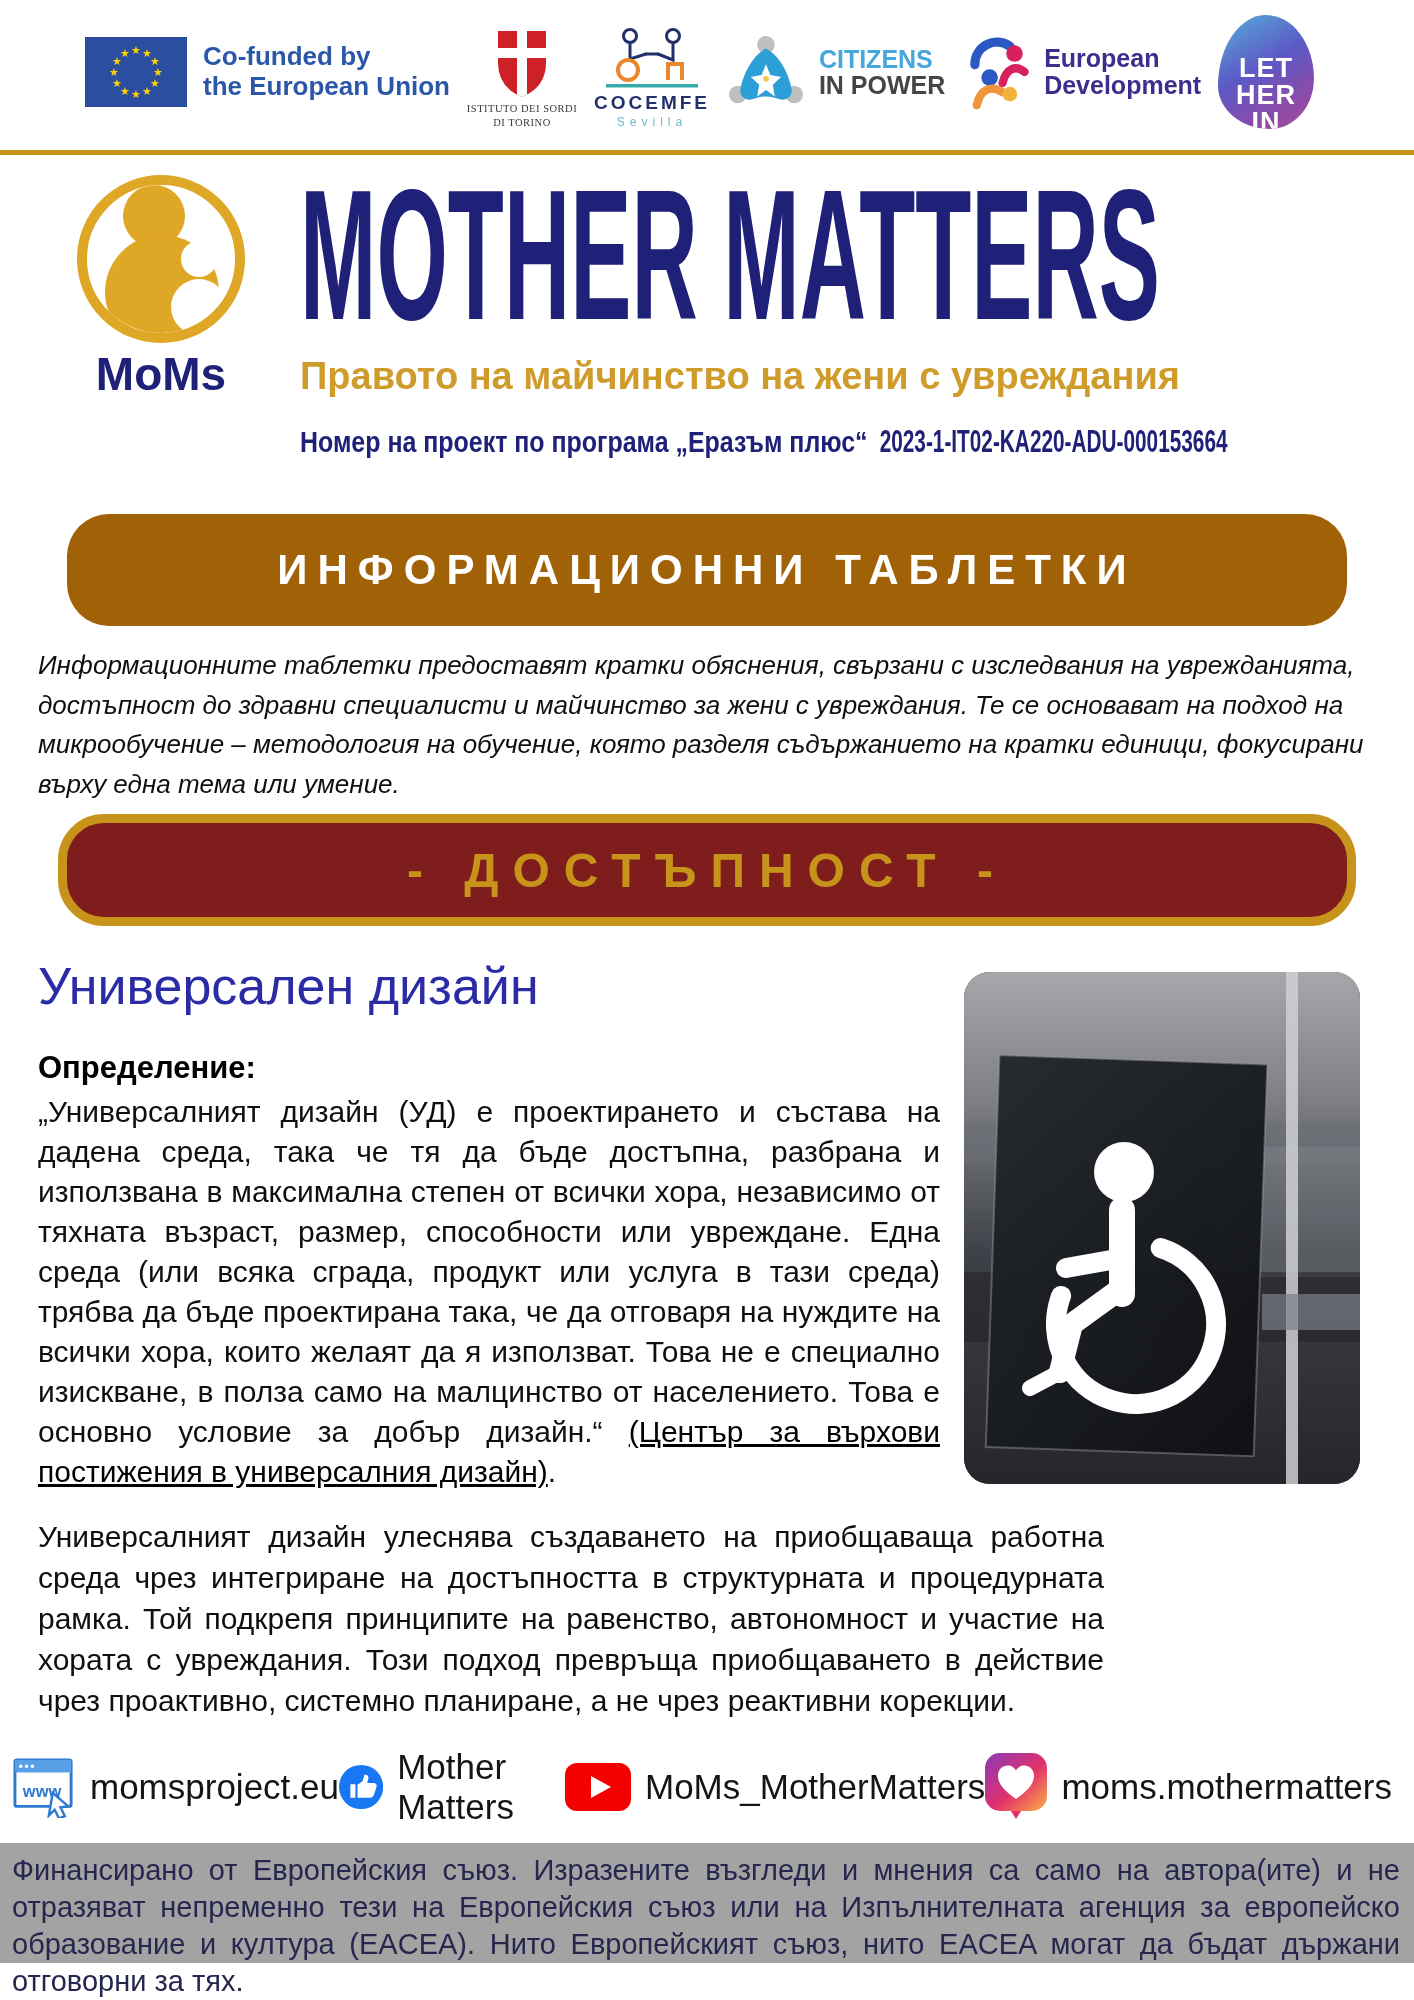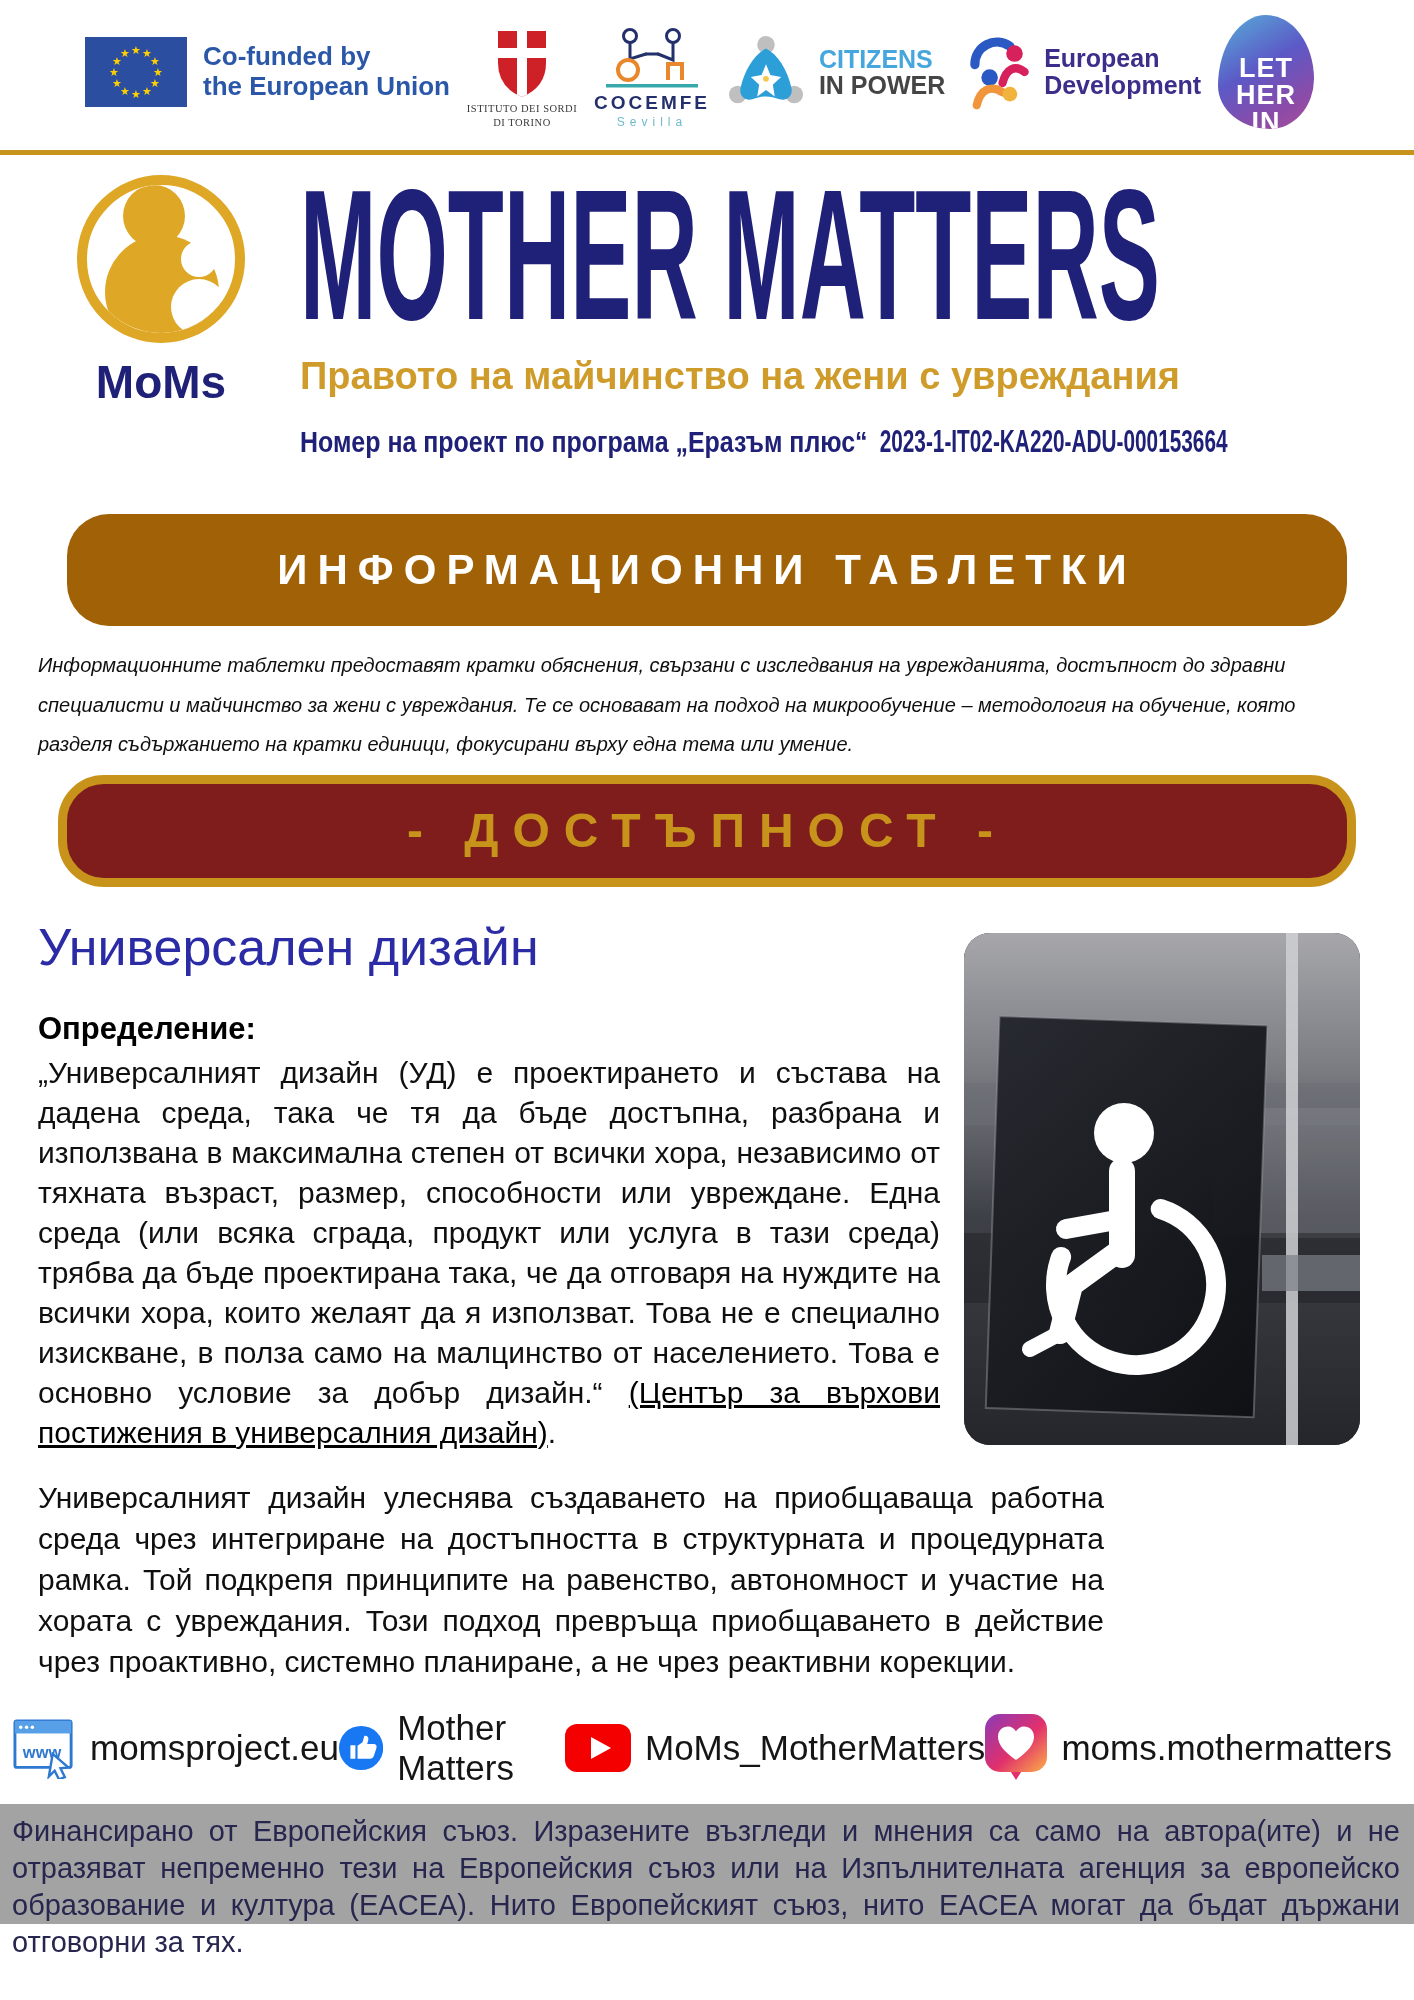--- a/index.html
+++ b/index.html
@@ -43,39 +43,39 @@
 
   
   .brand { display:flex; padding:16px 44px 0 58px; }
   .moms-block { width:206px; text-align:center; flex:none; }
   .moms-ring { width:168px; height:168px; border:10px solid #DFA726; border-radius:50%;
     position:relative; overflow:hidden; margin:4px auto 0; background:#fff; }
   .m-head { position:absolute; width:62px; height:62px; left:36px; top:0; background:#DFA726; border-radius:50%; }
   .m-body { position:absolute; width:114px; height:114px; left:18px; top:50px; background:#DFA726; border-radius:50%; }
   .b-head { position:absolute; width:36px; height:36px; left:94px; top:56px; background:#fff; border-radius:50%; }
   .b-body { position:absolute; width:56px; height:56px; left:84px; top:94px; background:#fff; border-radius:50%; }
-  .moms-text { margin-top:12px; font-size:46px; font-weight:700; color:#1F2078; }
+  .moms-text { margin-top:4px; font-size:46px; font-weight:700; color:#1F2078; }
   .brand-right { margin-left:36px; flex:1; }
   .title-svg { display:block; }
   .subtitle { margin-top:12px; font-size:38px; font-weight:700; color:#CF9C2B; }
   .project-line { margin-top:26px; font-size:29px; font-weight:700; color:#1F2078;
     transform:scaleX(.86); transform-origin:left center; white-space:nowrap; }
   .project-number { display:inline-block; transform:scaleX(.78); transform-origin:left center;
     font-size:31px; margin-left:6px; }
 
   
   .info-banner { margin:54px auto 0; width:1280px; height:112px; background:#a16207;
     border-radius:42px; display:flex; align-items:center; justify-content:center; }
   .info-banner-text { color:#fff; font-size:42px; font-weight:700; letter-spacing:10px; }
   .section-banner { margin:10px auto 0; width:1298px; height:112px; border:9px solid #C8931B;
     border-radius:46px; background:#7f1d1d; display:flex; align-items:center; justify-content:center; }
   .section-banner-text { color:#C8931B; font-size:48px; font-weight:700; letter-spacing:14px; }
 
   
-  .intro { margin:20px 44px 0 38px; font-style:italic; font-size:20px; line-height:39.5px; color:#0f0f0f; }
+  .intro { margin:20px 44px 0 38px; font-style:italic; font-size:26px; line-height:39.5px; color:#0f0f0f; }
   .article-heading { margin:30px 0 0 38px; font-size:52px; font-weight:400; color:#2B2BA6; }
   .article { position:relative; margin:34px 44px 0 38px; min-height:440px; }
   .def-label { font-size:31px; font-weight:700; color:#000; }
   .def-text { width:902px; margin:6px 0 0; font-size:30px; line-height:40px; text-align:justify; color:#0f0f0f; }
   .def-link { color:#000; text-decoration:underline; cursor:pointer; }
   .photo { position:absolute; top:-78px; right:10px; width:396px; height:512px;
     border-radius:26px; overflow:hidden; background:#2b2c31; }
   .para2 { margin:24px 44px 0 38px; width:1066px; font-size:30px; line-height:41px; text-align:justify; color:#0f0f0f; }
 
   

